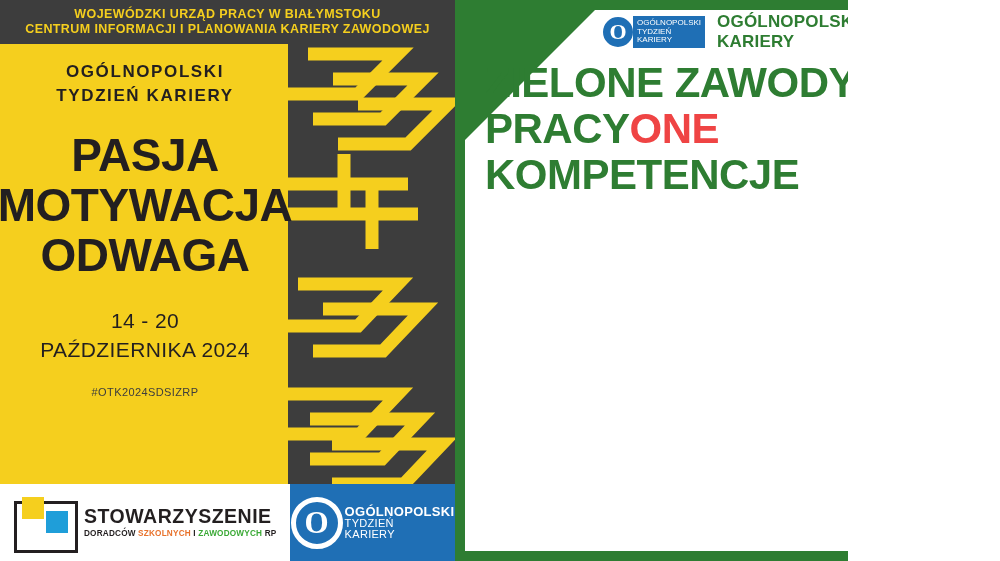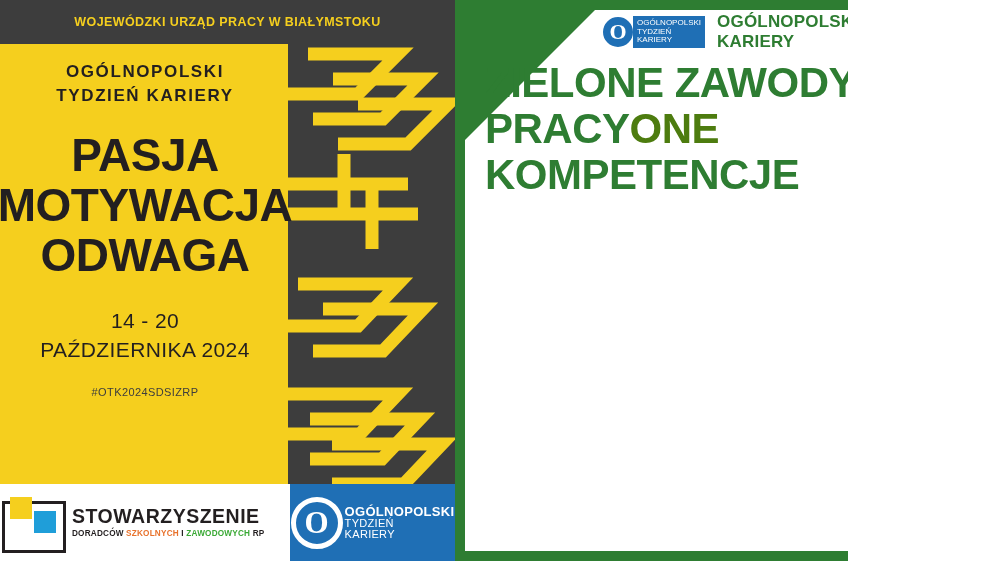--- a/index.html
+++ b/index.html
@@ -48,21 +48,21 @@
   }
   .hashtag{
     margin-top:22px;font-size:11px;letter-spacing:.4px;color:#3d3d3d;
   }
 
   
   .left-bottom{
     position:absolute;left:0;top:484px;width:290px;height:77px;background:#ffffff;
     display:flex;align-items:center;
   }
-  .stow-logo{display:flex;align-items:center;padding-left:0;}
+  .stow-logo{display:flex;align-items:center;padding-left:12px;}
   .stow-mark{position:relative;width:64px;height:56px;margin-right:8px;}
   .stow-mark .frame{position:absolute;left:2px;top:6px;width:58px;height:46px;border:3px solid #231f20;}
   .stow-mark .sq-y{position:absolute;left:10px;top:2px;width:22px;height:22px;background:#f5cf1e;}
   .stow-mark .sq-b{position:absolute;left:34px;top:16px;width:22px;height:22px;background:#1f9ed9;}
   .stow-text{line-height:1.05;}
   .stow-text .t1{font-size:19.5px;font-weight:bold;letter-spacing:.5px;color:#231f20;}
   .stow-text .t2{font-size:8.2px;font-weight:bold;letter-spacing:.2px;color:#231f20;margin-top:3px;text-align:right;}
   .stow-text .t2 .or{color:#e8722c;}
   .stow-text .t2 .gr{color:#3aa935;}
 
@@ -115,21 +115,21 @@
   .rh-title{
     margin-left:12px;color:#2e7d32;font-size:17px;font-weight:bold;letter-spacing:.2px;
   }
 
   .headline{
     position:absolute;left:30px;top:60px;width:470px;
     color:#2e7d32;font-weight:bold;line-height:46px;letter-spacing:-0.5px;
   }
   .headline .h1{font-size:42px;color:#2e7d32;}
   .headline .h2{font-size:42px;}
-  .headline .h2 .blk{color:#4d7c0f;text-align:center;}
+  .headline .h2 .blk{color:#ef4444;text-align:center;}
   .headline .h3{font-size:42px;color:#2e7d32;}
 
   .date-badge{
     position:absolute;left:524px;top:243px;width:185px;height:72px;
     background:#2e7d32;color:#ffffff;border-radius:10px;
     display:flex;flex-direction:column;align-items:center;justify-content:center;
     text-align:center;
   }
 
   .info-block{
@@ -156,20 +156,21 @@
 </style>
 </head>
 <body>
 
 <div class="poster">
 
   <div class="left-panel">
 
     <div class="left-header">
       <div class="l1">WOJEWÓDZKI URZĄD PRACY W BIAŁYMSTOKU</div>
+      <div class="l2">CENTRUM INFORMACJI I PLANOWANIA KARIERY ZAWODOWEJ</div>
     </div>
 
     <div class="dark-graphic">
       <svg width="260" height="470" viewBox="0 0 260 470">
         <g stroke="#f5cf1e" stroke-width="13" fill="none">
           <path d="M60 20 L150 20 L110 60 L40 60"></path>
           <path d="M85 45 L175 45 L135 85 L65 85"></path>
           <path d="M110 70 L200 70 L160 110 L90 110"></path>
           <path d="M20 150 L160 150"></path>
           <path d="M96 120 L96 185"></path>

